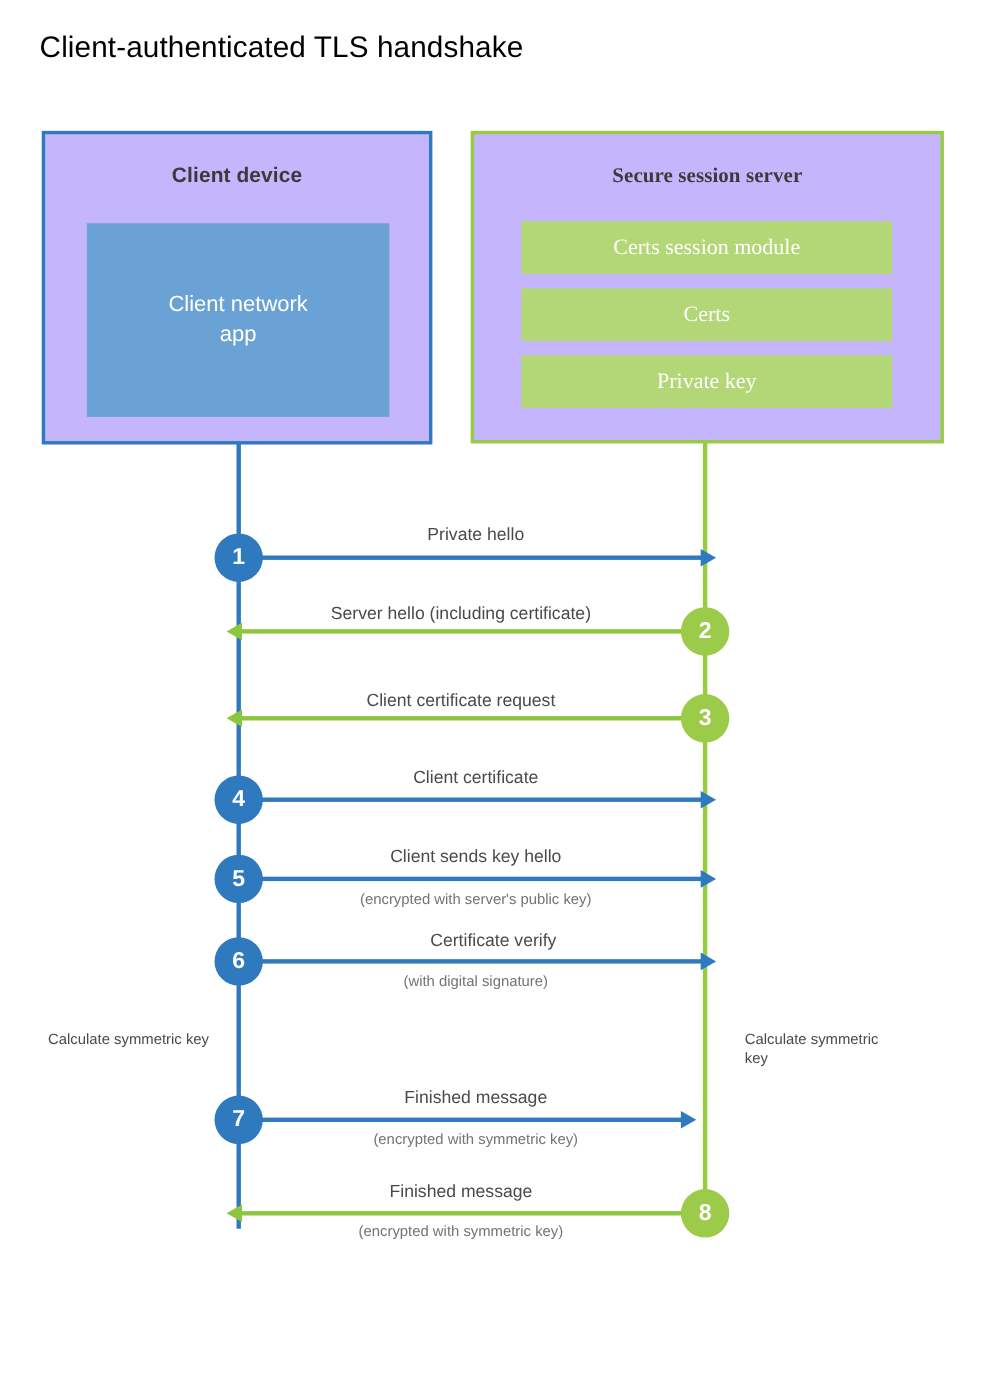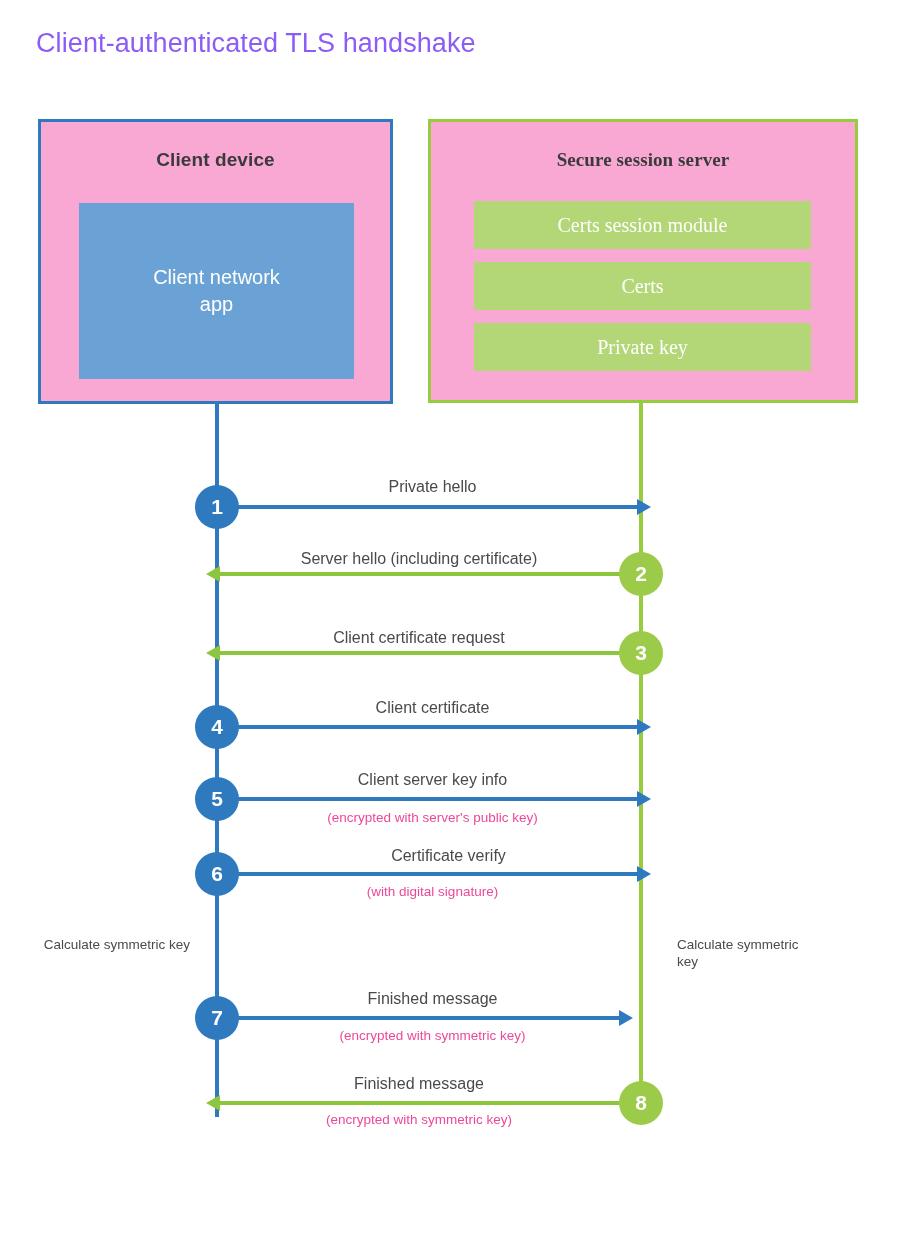--- a/index.html
+++ b/index.html
@@ -20,29 +20,29 @@
     overflow: hidden;
   }
 
   
   .diagram-title {
     position: absolute;
     left: 36px;
     top: 28px;
     font-size: 27px;
     font-weight: 400;
-    color: #8b5cf6;
+    color: #000000;
     letter-spacing: 0.1px;
     white-space: nowrap;
   }
 
   
   .party-box {
     position: absolute;
-    background: #f9a8d4;
+    background: #c4b5fd;
     box-sizing: border-box;
     padding-left: 39px;
   }
   .party-box.client {
     left: 38px;
     top: 119px;
     width: 355px;
     height: 285px;
     border: 3px solid #2f79bf;
   }
@@ -173,21 +173,21 @@
   .msg-label {
     position: absolute;
     font-size: 16px;
     color: #4a4a4a;
     text-align: center;
     white-space: nowrap;
   }
   .msg-sublabel {
     position: absolute;
     font-size: 13.5px;
-    color: #ec4899;
+    color: #737373;
     text-align: center;
     white-space: nowrap;
   }
 
   
   .side-note {
     position: absolute;
     font-size: 13.5px;
     line-height: 17px;
     color: #4a4a4a;
@@ -241,21 +241,21 @@
   <div class="msg blue" style="left:217px; top:725px; width:421px;">
     <span class="arrowhead right"></span>
   </div>
   <div class="step-circle blue" style="left:195px; top:705px;">4</div>
   <div class="msg-label" style="left:227px; top:699px; width:411px;">Client certificate</div>
 
   <div class="msg blue" style="left:217px; top:797px; width:421px;">
     <span class="arrowhead right"></span>
   </div>
   <div class="step-circle blue" style="left:195px; top:777px;">5</div>
-  <div class="msg-label" style="left:227px; top:771px; width:411px;">Client server key info</div>
+  <div class="msg-label" style="left:227px; top:771px; width:411px;">Client sends key hello</div>
   <div class="msg-sublabel" style="left:227px; top:810px; width:411px;">(encrypted with server's public key)</div>
 
   <div class="msg blue" style="left:217px; top:872px; width:421px;">
     <span class="arrowhead right"></span>
   </div>
   <div class="step-circle blue" style="left:195px; top:852px;">6</div>
   <div class="msg-label" style="left:243px; top:847px; width:411px;">Certificate verify</div>
   <div class="msg-sublabel" style="left:227px; top:884px; width:411px;">(with digital signature)</div>
 
   <div class="msg blue" style="left:217px; top:1016px; width:403px;">

